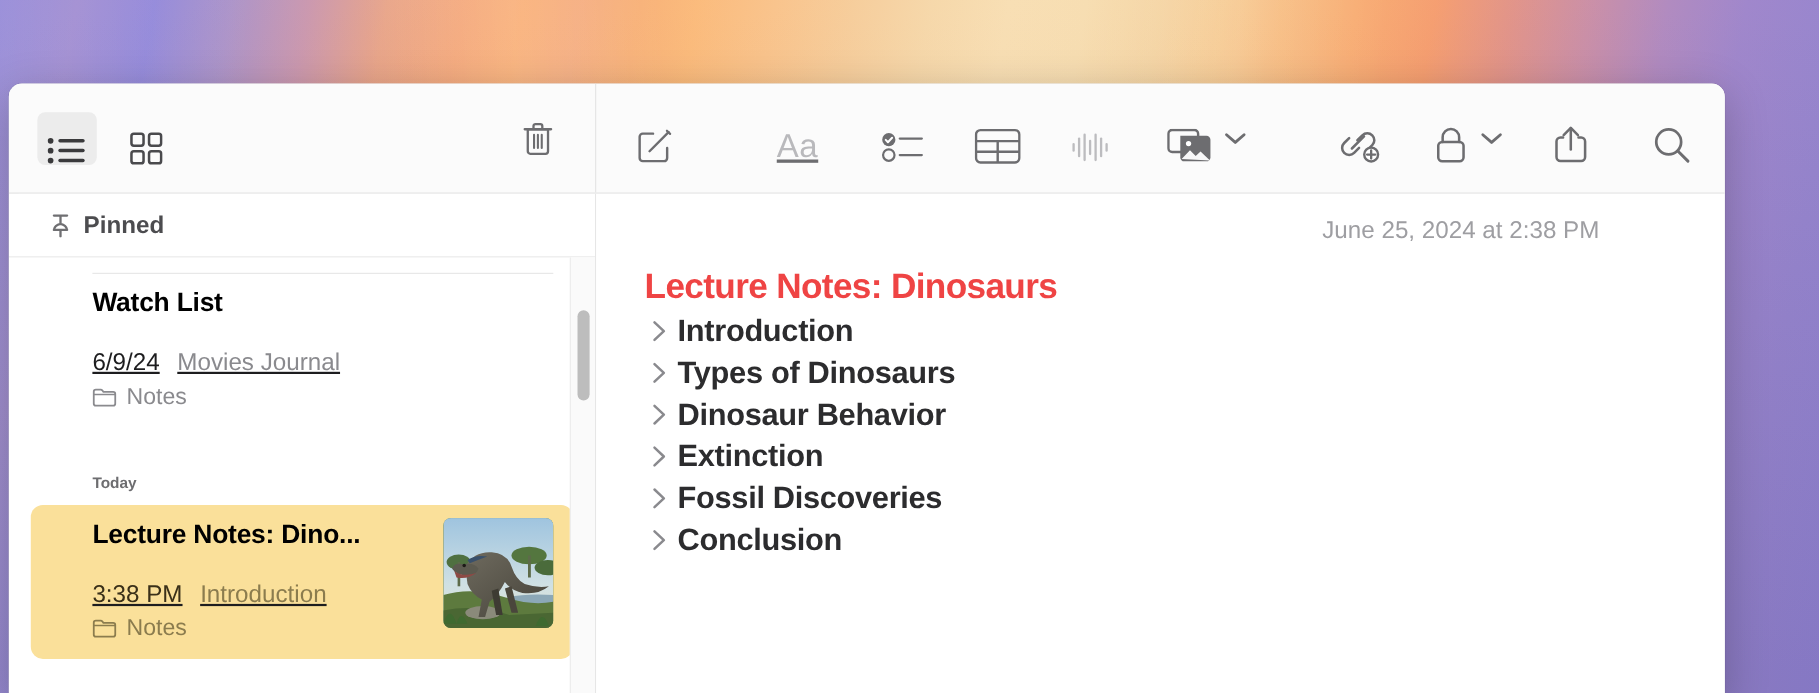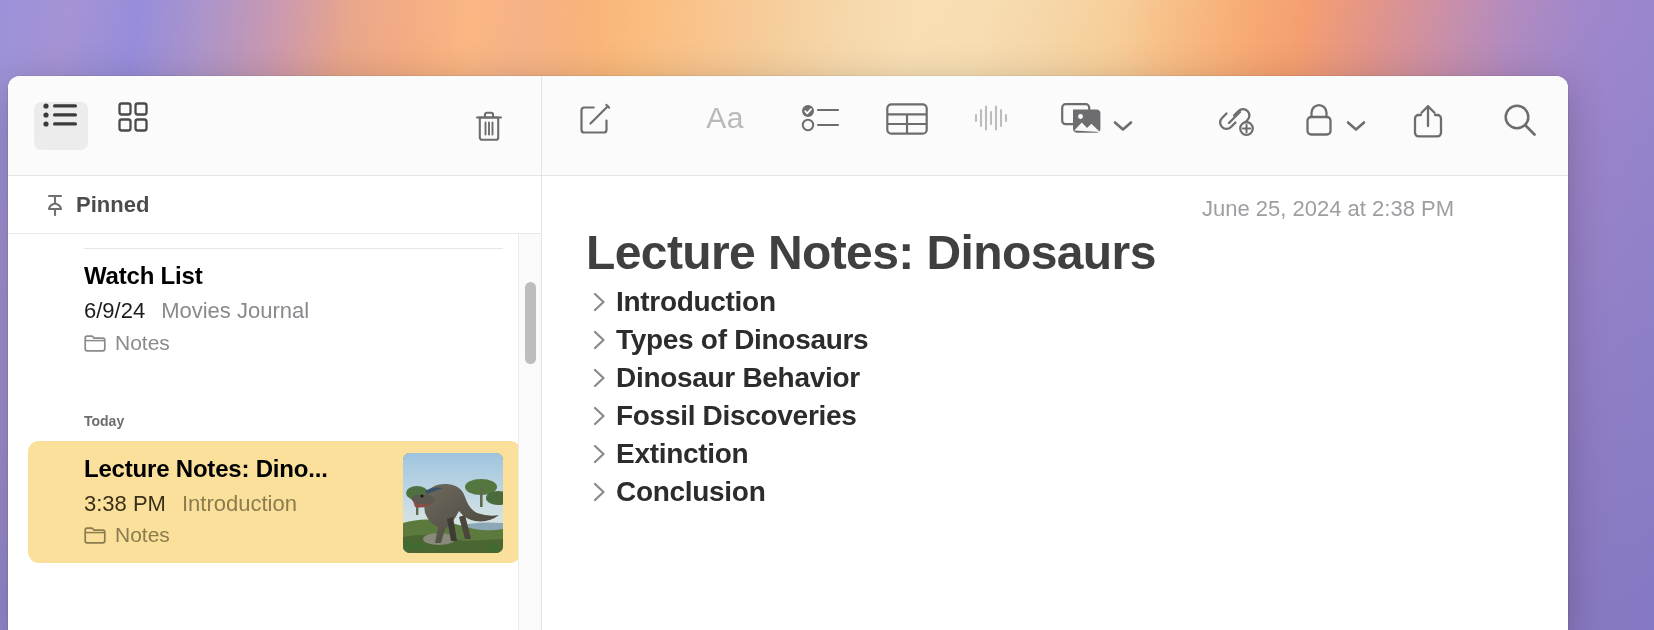--- a/index.html
+++ b/index.html
@@ -108,25 +108,26 @@
   }
   .toolbar-right {
     flex: 1;
     display: flex;
     align-items: center;
     position: relative;
   }
 
   .tb-btn {
     display: flex;
-    align-items: flex-start;
+    align-items: flex-end;
     justify-content: center;
     border-radius: 7px;
     cursor: default;
     color: #6d6d70;
+    text-decoration: underline;
   }
   .tb-btn.sel {
     background: #ececec;
   }
   .view-btn { width: 54px; height: 48px; }
   .icon-btn { width: 46px; height: 46px; }
 
   .trash-btn {
     position: absolute;
     left: 458px;
@@ -207,26 +208,27 @@
   }
   .note-title {
     font-size: 24px;
     font-weight: 700;
     color: #000;
     letter-spacing: -0.2px;
     line-height: 1.25;
     white-space: nowrap;
   }
   .note-meta {
-    margin-top: 6px;
+    margin-top: 24px;
     font-size: 22px;
     color: #1d1d1f;
     display: flex;
     align-items: baseline;
     line-height: 1.3;
+    text-decoration: underline;
   }
   .note-date { color: #1d1d1f; }
   .note-row.selected .note-date { color: #3a3019; }
   .note-snippet {
     color: #8a8a8e;
     margin-left: 16px;
   }
   .note-row.selected .note-snippet { color: #8b7c4e; }
   .note-folder {
     margin-top: 5px;
@@ -285,24 +287,24 @@
   .detail-inner {
     padding: 20px 60px 0 44px;
   }
   .note-timestamp {
     text-align: right;
     font-size: 22px;
     color: #9e9ea2;
     padding-right: 54px;
   }
   .doc-title {
-    margin-top: 3px;
-    font-size: 48px;
+    margin-top: 20px;
+    font-size: 32px;
     font-weight: 700;
-    color: #404040;
+    color: #ef4444;
     letter-spacing: -0.6px;
   }
   .headings { margin-top: 3px; }
   .heading-row {
     display: flex;
     align-items: center;
     height: 38px;
   }
   .disclosure {
     width: 26px;
@@ -604,30 +606,30 @@
             </span>
             <span class="heading-text">Dinosaur Behavior</span>
           </div>
 
           <div class="heading-row">
             <span class="disclosure">
               <svg width="13" height="20" viewBox="0 0 13 20" fill="none">
                   <path d="M2 2 10.5 10 2 18" stroke="#8a8a8e" stroke-width="2.3" stroke-linecap="round" stroke-linejoin="round"></path>
                 </svg>
             </span>
-            <span class="heading-text">Fossil Discoveries</span>
+            <span class="heading-text">Extinction</span>
           </div>
 
           <div class="heading-row">
             <span class="disclosure">
               <svg width="13" height="20" viewBox="0 0 13 20" fill="none">
                   <path d="M2 2 10.5 10 2 18" stroke="#8a8a8e" stroke-width="2.3" stroke-linecap="round" stroke-linejoin="round"></path>
                 </svg>
             </span>
-            <span class="heading-text">Extinction</span>
+            <span class="heading-text">Fossil Discoveries</span>
           </div>
 
           <div class="heading-row">
             <span class="disclosure">
               <svg width="13" height="20" viewBox="0 0 13 20" fill="none">
                   <path d="M2 2 10.5 10 2 18" stroke="#8a8a8e" stroke-width="2.3" stroke-linecap="round" stroke-linejoin="round"></path>
                 </svg>
             </span>
             <span class="heading-text">Conclusion</span>
           </div>

